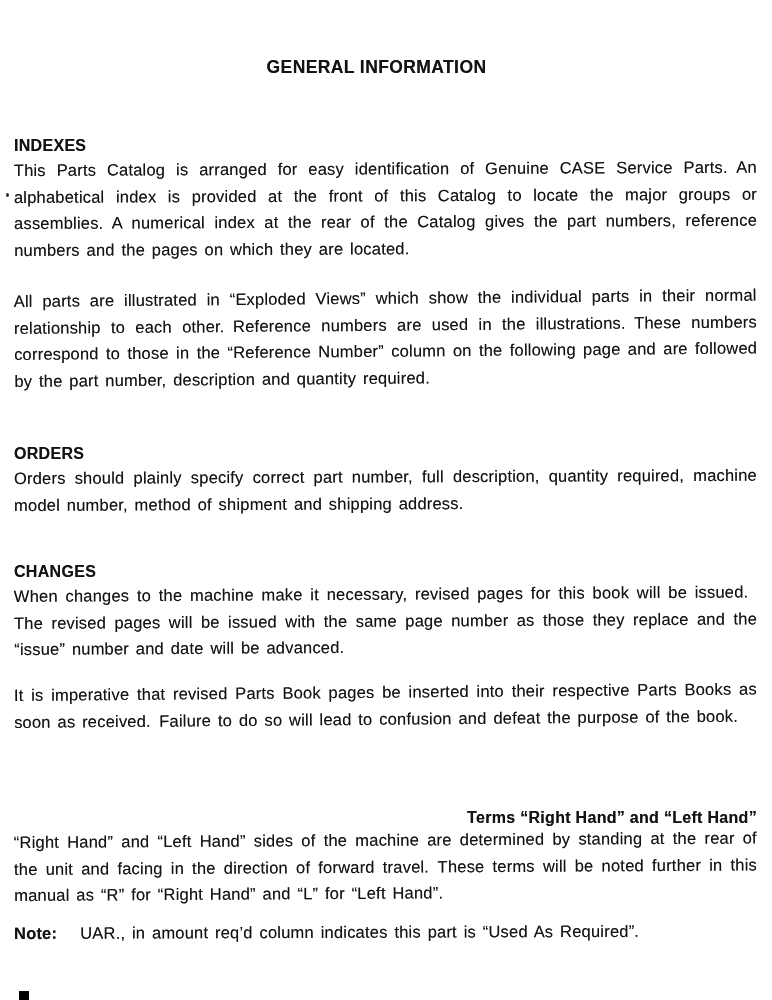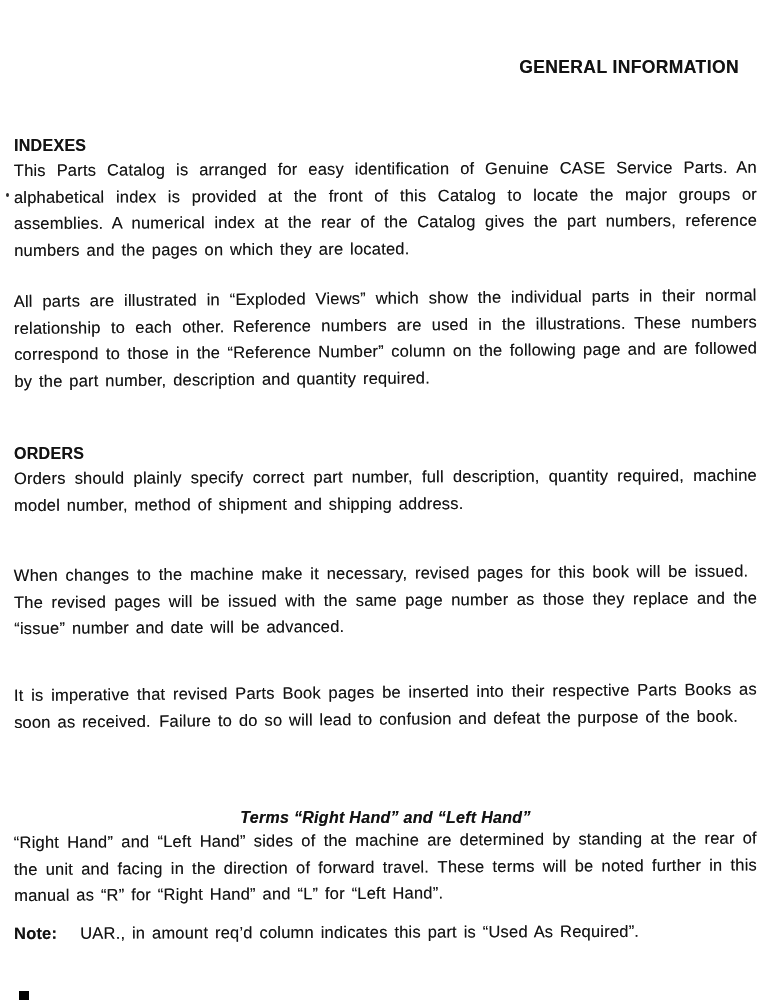--- a/index.html
+++ b/index.html
@@ -17,21 +17,21 @@
     color: #131313;
   }
   .title {
     position: absolute;
     top: 57px;
     left: 14px;
     width: 743px;
     box-sizing: border-box;
     padding-right: 18px;
     margin: 0;
-    text-align: right;
+    text-align: center;
     font-size: 17.5px;
     font-weight: bold;
     letter-spacing: 0.4px;
     text-shadow: 0 0 0.5px rgba(0,0,0,0.6);
   }
   .sec {
     position: absolute;
     left: 14px;
     width: 743px;
   }
@@ -52,27 +52,26 @@
     letter-spacing: 0.2px;
     text-shadow: 0 0 0.4px rgba(0,0,0,0.5);
   }
   .para {
     position: absolute;
     left: 14px;
     width: 743px;
   }
   .terms-heading {
     margin: 0 0 1px 0;
-    text-align: center;
+    text-align: right;
     font-size: 17px;
     font-weight: bold;
     line-height: 22px;
     letter-spacing: 0.2px;
     text-shadow: 0 0 0.5px rgba(0,0,0,0.6);
-    font-style: italic;
   }
   .note-line {
     position: absolute;
     left: 14px;
     width: 743px;
     font-size: 16.5px;
     line-height: 24px;
     word-spacing: 2px;
     letter-spacing: 0.2px;
     text-shadow: 0 0 0.4px rgba(0,0,0,0.5);
@@ -129,20 +128,21 @@
   <section class="sec" id="sec-illustrations">
     <p class="tilt-b">All parts are illustrated in “Exploded Views” which show the individual parts in their normal relationship to each other. Reference numbers are used in the illustrations. These numbers correspond to those in the “Reference Number” column on the following page and are followed by the part number, description and quantity required.</p>
   </section>
 
   <section class="sec" id="sec-orders">
     <h2>ORDERS</h2>
     <p class="tilt-a">Orders should plainly specify correct part number, full description, quantity required, machine model number, method of shipment and shipping address.</p>
   </section>
 
   <section class="sec" id="sec-changes">
+    <h2>CHANGES</h2>
     <p class="tilt-c">When changes to the machine make it necessary, revised pages for this book will be issued. The revised pages will be issued with the same page number as those they replace and the “issue” number and date will be advanced.</p>
   </section>
 
   <div class="para" id="para-imperative">
     <p class="tilt-b">It is imperative that revised Parts Book pages be inserted into their respective Parts Books as soon as received. Failure to do so will lead to confusion and defeat the purpose of the book.</p>
   </div>
 
   <section class="sec" id="sec-terms">
     <h2 class="terms-heading">Terms “Right Hand” and “Left Hand”</h2>
     <p class="tilt-c">“Right Hand” and “Left Hand” sides of the machine are determined by standing at the rear of the unit and facing in the direction of forward travel. These terms will be noted further in this manual as “R” for “Right Hand” and “L” for “Left Hand”.</p>

